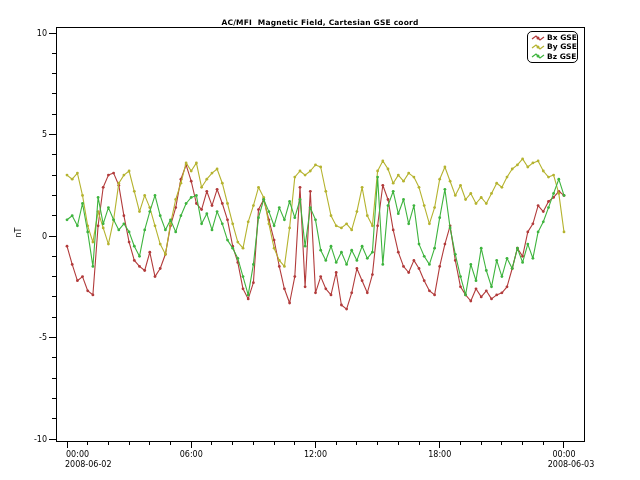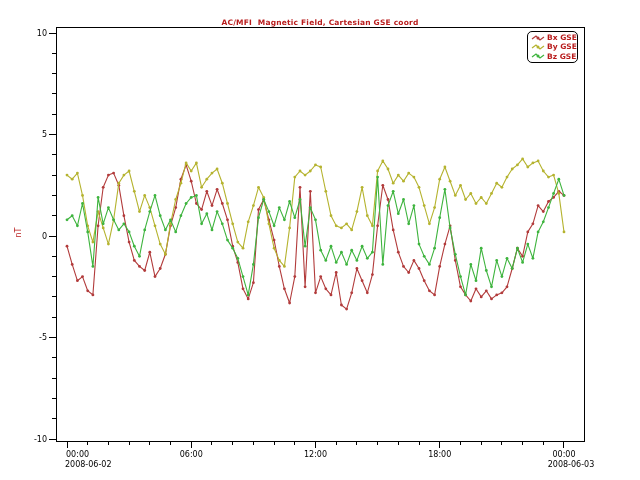--- a/index.html
+++ b/index.html
@@ -1,18 +1,18 @@
 <!DOCTYPE html>
 <html><head>
 <meta charset="utf-8">
 <style>
   html,body{margin:0;padding:0;background:#ffffff;}
   .screen{
     position:relative;width:640px;height:480px;background:#ffffff;overflow:hidden;
-    font-family:"DejaVu Sans",sans-serif;color:#b91c1c;
+    font-family:"DejaVu Sans",sans-serif;color:#000000;
   }
   .chart-title{
     position:absolute;top:18px;left:0;width:640px;text-align:center;
     font-size:7.5px;font-weight:bold;letter-spacing:0.2px;white-space:pre;
   }
   .y-axis-title{
     position:absolute;left:14px;top:228px;font-size:8px;
     transform:rotate(-90deg);transform-origin:center;
   }
   #plot{position:absolute;left:0;top:0;}

